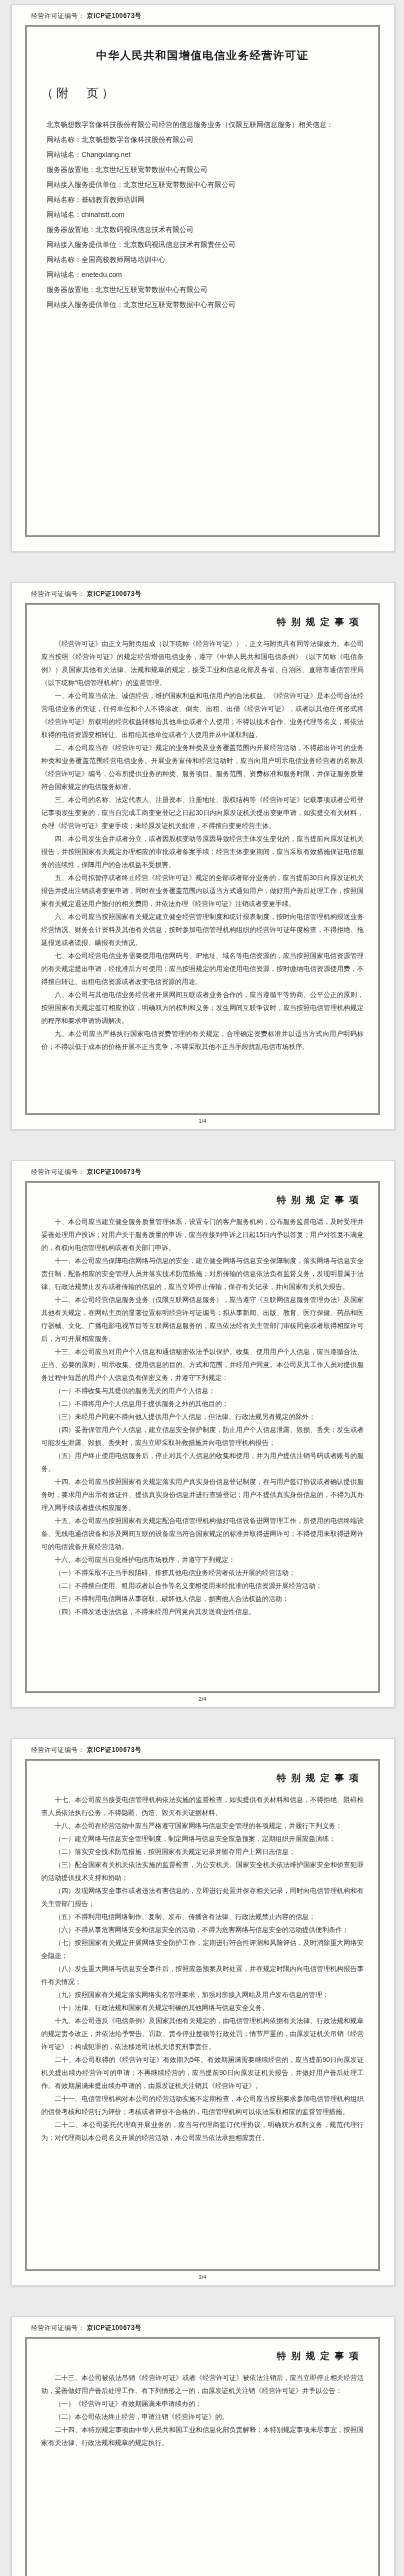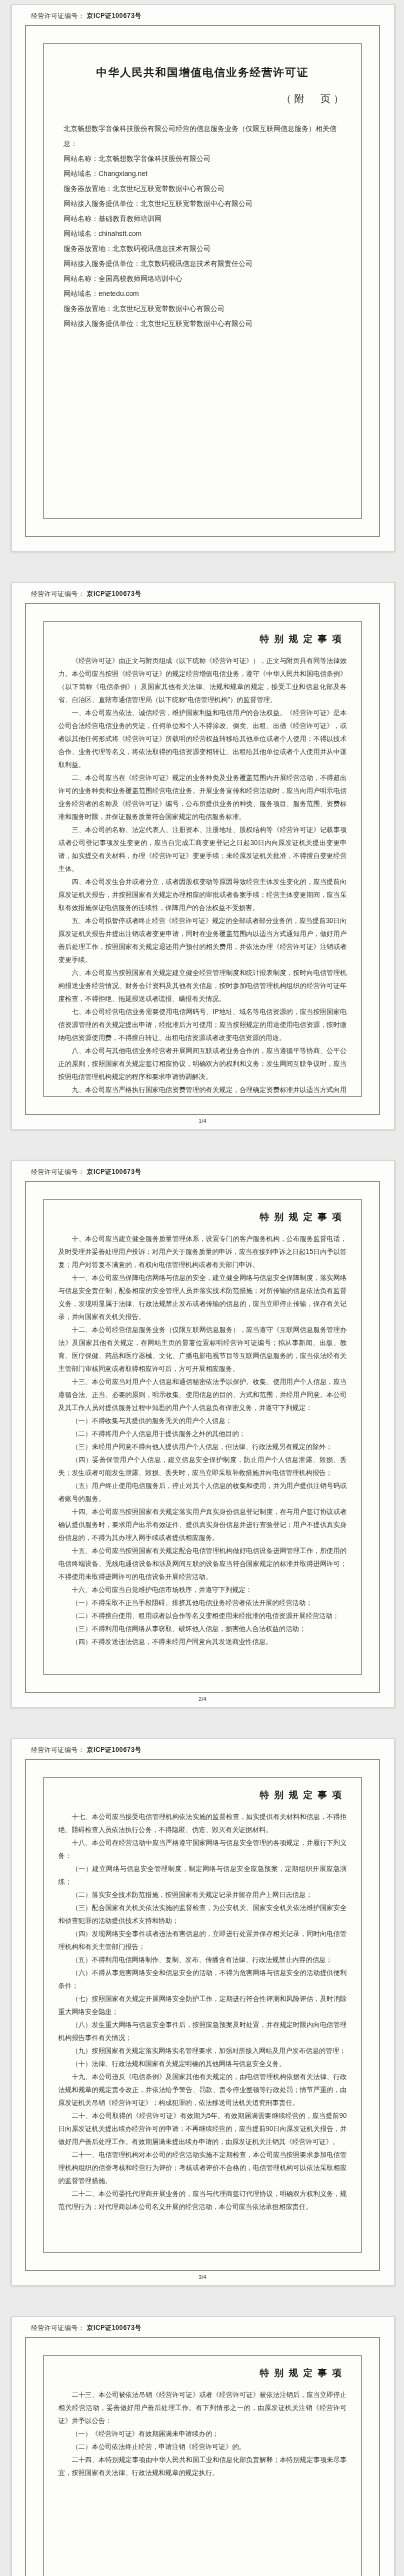--- a/index.html
+++ b/index.html
@@ -36,21 +36,21 @@
     letter-spacing: 0.3px;
   }
   .page-header .license-no {
     font-weight: bold;
     margin-left: 2.1px;
     color: #1e1e1e;
   }
   .frame {
     flex: 1;
     border: 0.8px solid #8d8d8b;
-    padding: 17px;
+    padding: 0;
     display: flex;
     min-height: 0;
   }
   .frame-inner {
     flex: 1;
     border: 0.5px solid #9a9a98;
     padding: 7.2px 14.4px 7.2px 14.4px;
     overflow: hidden;
   }
   .page-footer {
@@ -63,25 +63,25 @@
   
   .cert-title {
     text-align: center;
     font-size: 10.8px;
     font-weight: bold;
     letter-spacing: 1px;
     color: #1c1c1c;
     margin: 15.5px 0 0 0;
   }
   .cert-subtitle {
-    text-align: right;
-    font-size: 10px;
+    text-align: left;
+    font-size: 12px;
     letter-spacing: 3.1px;
     color: #242424;
-    margin: 12px 0 0 0;
+    margin: 22px 0 0 0;
   }
   .info-lines { margin-top: 14.4px; padding: 0 5.2px; }
   .info-lines .para {
     font-size: 7px;
     line-height: 15px;
     margin: 0;
     color: #2d2d2d;
     text-indent: 0;
     text-align: left;
   }

